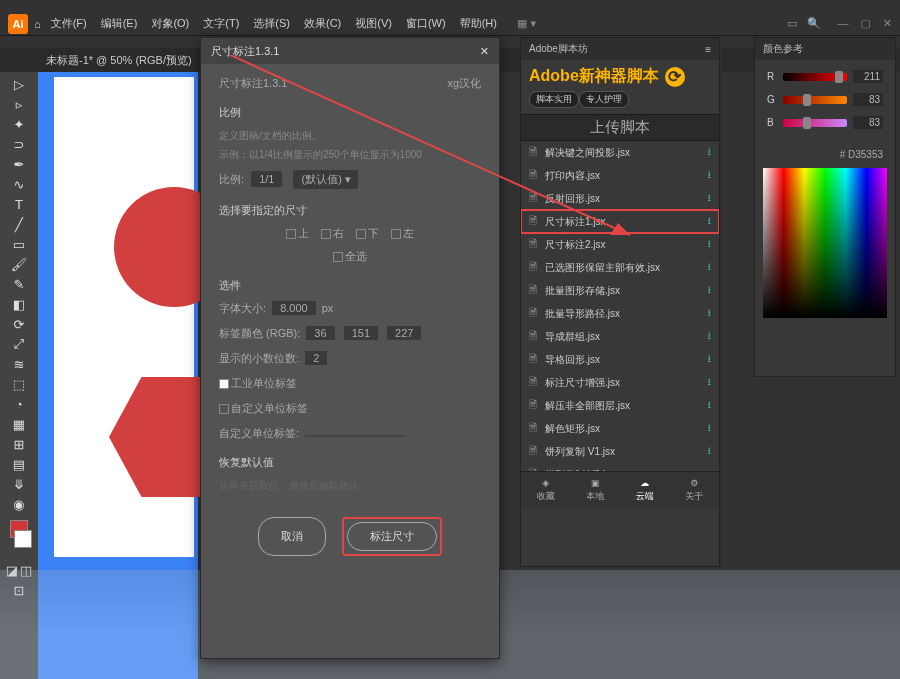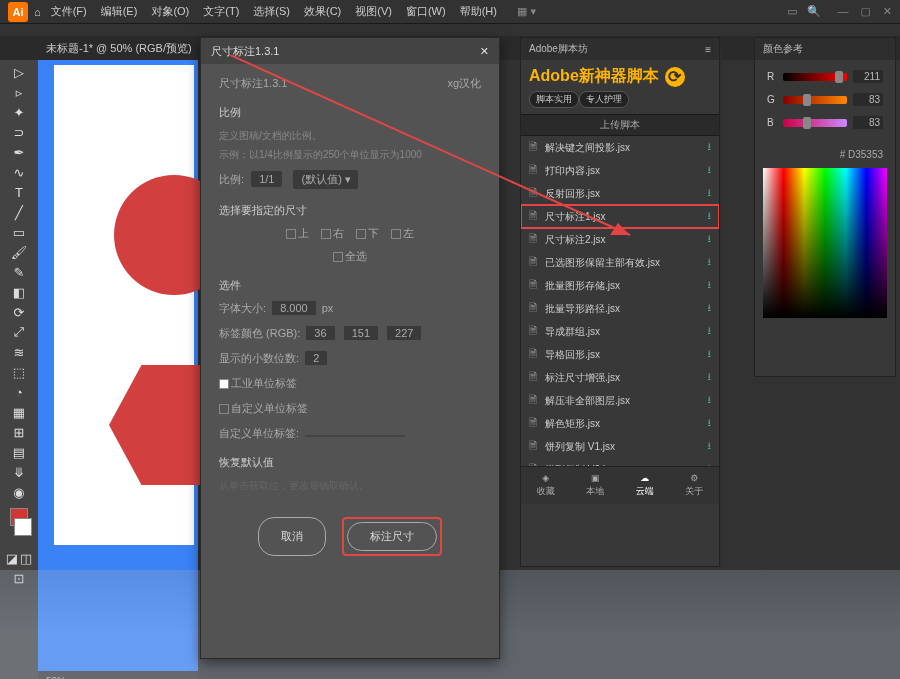--- a/index.html
+++ b/index.html
@@ -1,19 +1,19 @@
 <!DOCTYPE html>
 <html><head>
 <meta charset="utf-8">
 <style>
 * { margin: 0; padding: 0; box-sizing: border-box; font-family: "Microsoft YaHei", sans-serif; }
 body { background: #323232; width: 900px; height: 679px; overflow: hidden; position: relative; font-size: 11px; color: #b8b8b8; }
 
 
-.menubar { height: 24px; background: #323232; display: flex; align-items: center; padding: 0 8px; border-bottom: 1px solid #1a1a1a; }
+.menubar { height: 24px; background: #323232; display: flex; align-items: center; padding: 0 8px; border-bottom: 1px solid #1a1a1a; margin-top: 12px; }
 .menubar .logo { width: 20px; height: 20px; background: #ff7700; color: #fff; text-align: center; line-height: 20px; font-weight: bold; border-radius: 3px; margin-right: 6px; font-size: 11px; }
 .menubar .home-icon { color: #ccc; margin-right: 10px; }
 .menubar .menu-item { color: #ccc; margin-right: 14px; cursor: pointer; }
 .menubar .right-icons { margin-left: auto; display: flex; gap: 10px; color: #888; }
 .menubar .win-controls { margin-left: 16px; display: flex; gap: 12px; color: #888; }
 
 
 .doctab { height: 24px; background: #2a2a2a; display: flex; align-items: center; padding: 0 46px; font-size: 11px; color: #ccc; margin-top: 12px; }
 
 
@@ -52,21 +52,21 @@
 .dialog-buttons .primary-wrap { border: 2px solid #e34545; padding: 3px; border-radius: 4px; }
 
 
 .scripts-panel { position: absolute; left: 520px; top: 37px; width: 200px; height: 530px; background: #383838; border: 1px solid #222; z-index: 5; }
 .scripts-panel .hdr { height: 22px; background: #2e2e2e; display: flex; align-items: center; padding: 0 8px; color: #bbb; font-size: 10px; }
 .scripts-panel .banner { padding: 6px 8px; }
 .scripts-panel .banner .title { color: #ffb400; font-weight: bold; font-size: 16px; display: flex; align-items: center; gap: 6px; }
 .scripts-panel .banner .title .badge { width: 20px; height: 20px; background: #ffb400; border-radius: 50%; display: flex; align-items: center; justify-content: center; color: #333; }
 .scripts-panel .banner .tags { display: flex; margin-top: 4px; }
 .scripts-panel .banner .tag { background: #222; border: 1px solid #555; padding: 1px 6px; border-radius: 8px; font-size: 9px; color: #ccc; }
-.scripts-panel .cat-hdr { background: #2a2a2a; text-align: center; padding: 3px; font-size: 10px; color: #aaa; border-top: 1px solid #1a1a1a; border-bottom: 1px solid #1a1a1a; }
+.scripts-panel .cat-hdr { background: #2a2a2a; text-align: center; padding: 3px; font-size: 15px; color: #aaa; border-top: 1px solid #1a1a1a; border-bottom: 1px solid #1a1a1a; }
 .scripts-panel .list { height: 330px; overflow: hidden; }
 .scripts-panel .item { display: flex; align-items: center; padding: 3px 8px; font-size: 10px; color: #ccc; gap: 6px; cursor: pointer; }
 .scripts-panel .item .doc-icon { width: 10px; color: #aaa; }
 .scripts-panel .item .dl { margin-left: auto; color: #4a9; }
 .scripts-panel .item.highlight { outline: 2px solid #e34545; outline-offset: -1px; }
 .scripts-panel .footer { display: flex; justify-content: space-around; padding: 6px 0; border-top: 1px solid #222; background: #333; }
 .scripts-panel .footer .fbtn { display: flex; flex-direction: column; align-items: center; gap: 2px; font-size: 9px; color: #aaa; cursor: pointer; }
 .scripts-panel .footer .fbtn.active { color: #fff; }
 
 

